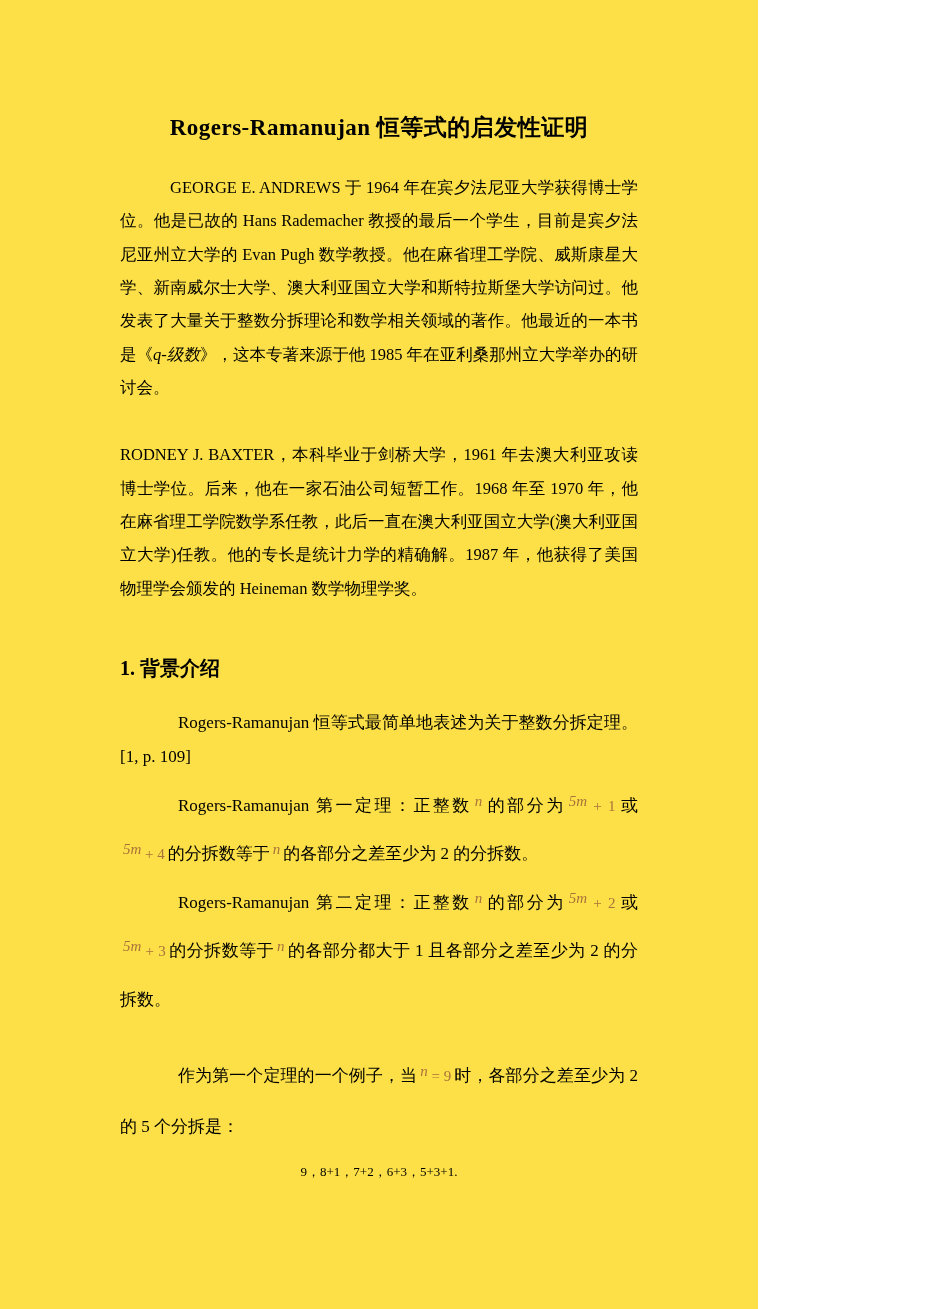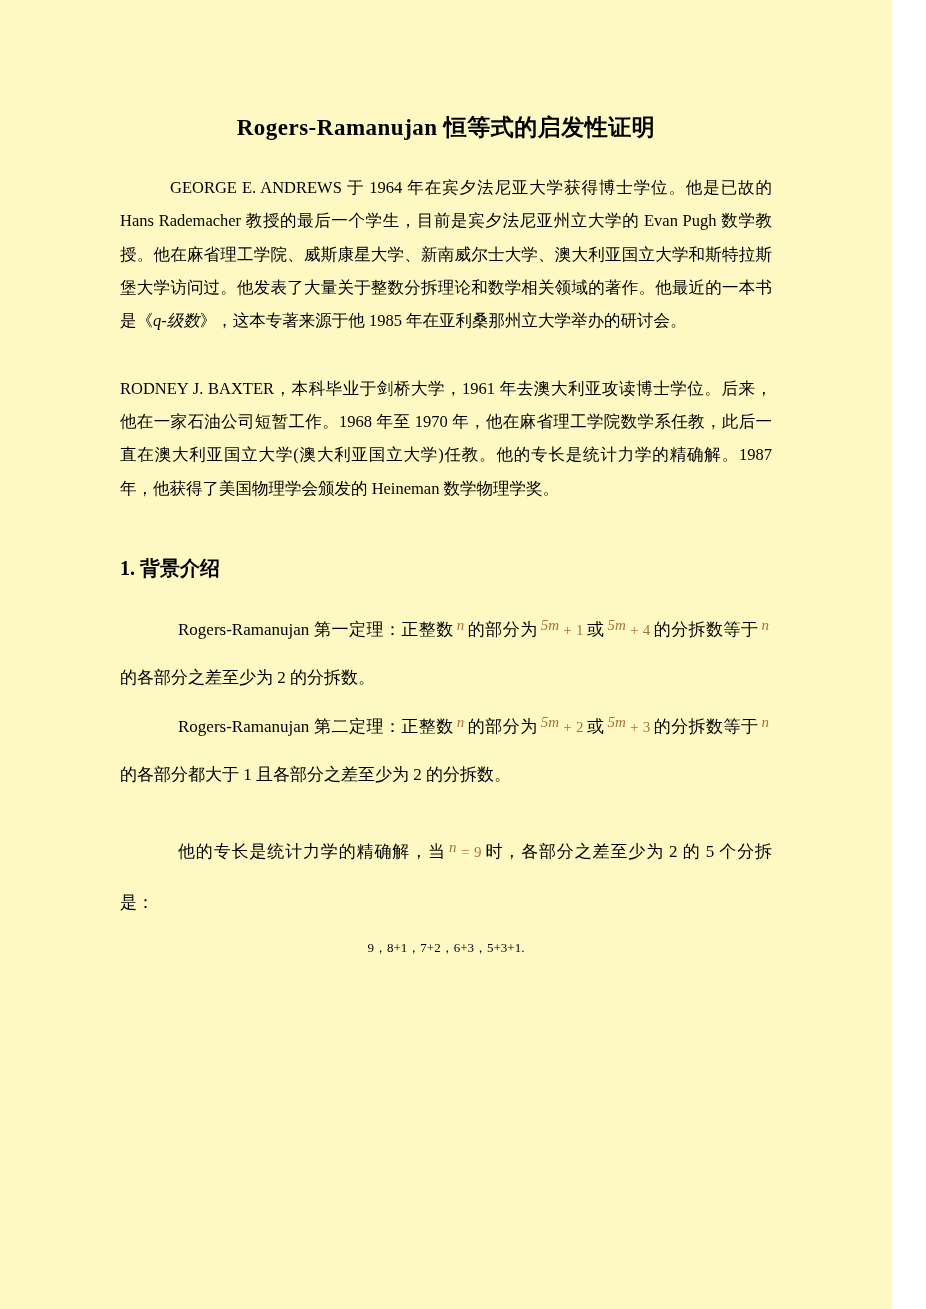--- a/index.html
+++ b/index.html
@@ -6,24 +6,24 @@
     margin: 0;
     padding: 0;
     background: #ffffff;
   }
   body {
     width: 926px;
     font-family: "Liberation Serif", "DejaVu Serif", serif;
     color: #000000;
   }
   .page {
-    width: 892px;
+    width: 758px;
     min-height: 1309px;
     box-sizing: border-box;
-    background: #fef9c3;
+    background: #fde047;
     padding: 112px 120px 92px 120px;
   }
   .title {
     font-size: 23px;
     font-weight: bold;
     text-align: center;
     margin: 0 0 28px 0;
     letter-spacing: 0.5px;
   }
   .authors {
@@ -92,22 +92,23 @@
 
   <h1 class="title">Rogers-Ramanujan 恒等式的启发性证明</h1>
 
 
   <p class="bio bio-indent"><span>GEORGE E. ANDREWS 于 1964 年在宾夕法尼亚大学获得博士学位。他是已故的 Hans Rademacher 教授的最后一个学生，目前是宾夕法尼亚州立大学的 Evan Pugh 数学教授。他在麻省理工学院、威斯康星大学、新南威尔士大学、澳大利亚国立大学和斯特拉斯堡大学访问过。他发表了大量关于整数分拆理论和数学相关领域的著作。他最近的一本书是《</span><em class="book">q-级数</em><span>》，这本专著来源于他 1985 年在亚利桑那州立大学举办的研讨会。</span></p>
 
   <p class="bio">RODNEY J. BAXTER，本科毕业于剑桥大学，1961 年去澳大利亚攻读博士学位。后来，他在一家石油公司短暂工作。1968 年至 1970 年，他在麻省理工学院数学系任教，此后一直在澳大利亚国立大学(澳大利亚国立大学)任教。他的专长是统计力学的精确解。1987 年，他获得了美国物理学会颁发的 Heineman 数学物理学奖。</p>
 
   <h2 class="section-heading">1. 背景介绍</h2>
 
+  <p class="para intro indent">Rogers-Ramanujan 恒等式最简单地表述为关于整数分拆定理。[1, p. 109]</p>
 
   <p class="para theorem indent"><strong class="thm-label">Rogers-Ramanujan 第一定理：</strong><span>正整数</span><span class="math"><span class="mvar">n</span><span class="mrest"></span></span><span>的部分为</span><span class="math"><span class="mvar">5m</span><span class="mrest"> + 1</span></span><span>或</span><span class="math"><span class="mvar">5m</span><span class="mrest"> + 4</span></span><span>的分拆数等于</span><span class="math"><span class="mvar">n</span><span class="mrest"></span></span><span>的各部分之差至少为 2 的分拆数。</span></p>
 
   <p class="para theorem indent"><strong class="thm-label">Rogers-Ramanujan 第二定理：</strong><span>正整数</span><span class="math"><span class="mvar">n</span><span class="mrest"></span></span><span>的部分为</span><span class="math"><span class="mvar">5m</span><span class="mrest"> + 2</span></span><span>或</span><span class="math"><span class="mvar">5m</span><span class="mrest"> + 3</span></span><span>的分拆数等于</span><span class="math"><span class="mvar">n</span><span class="mrest"></span></span><span>的各部分都大于 1 且各部分之差至少为 2 的分拆数。</span></p>
 
-  <p class="para theorem example indent"><span>他的专长是统计力学的精确解，当</span><span class="math"><span class="mvar">n</span><span class="mrest"> = 9</span></span><span>时，各部分之差至少为 2 的 5 个分拆是：</span></p>
+  <p class="para theorem example indent"><span>作为第一个定理的一个例子，当</span><span class="math"><span class="mvar">n</span><span class="mrest"> = 9</span></span><span>时，各部分之差至少为 2 的 5 个分拆是：</span></p>
 
   <p class="partitions">9，8+1，7+2，6+3，5+3+1.</p>
 
 </div>
 
 </body></html>

